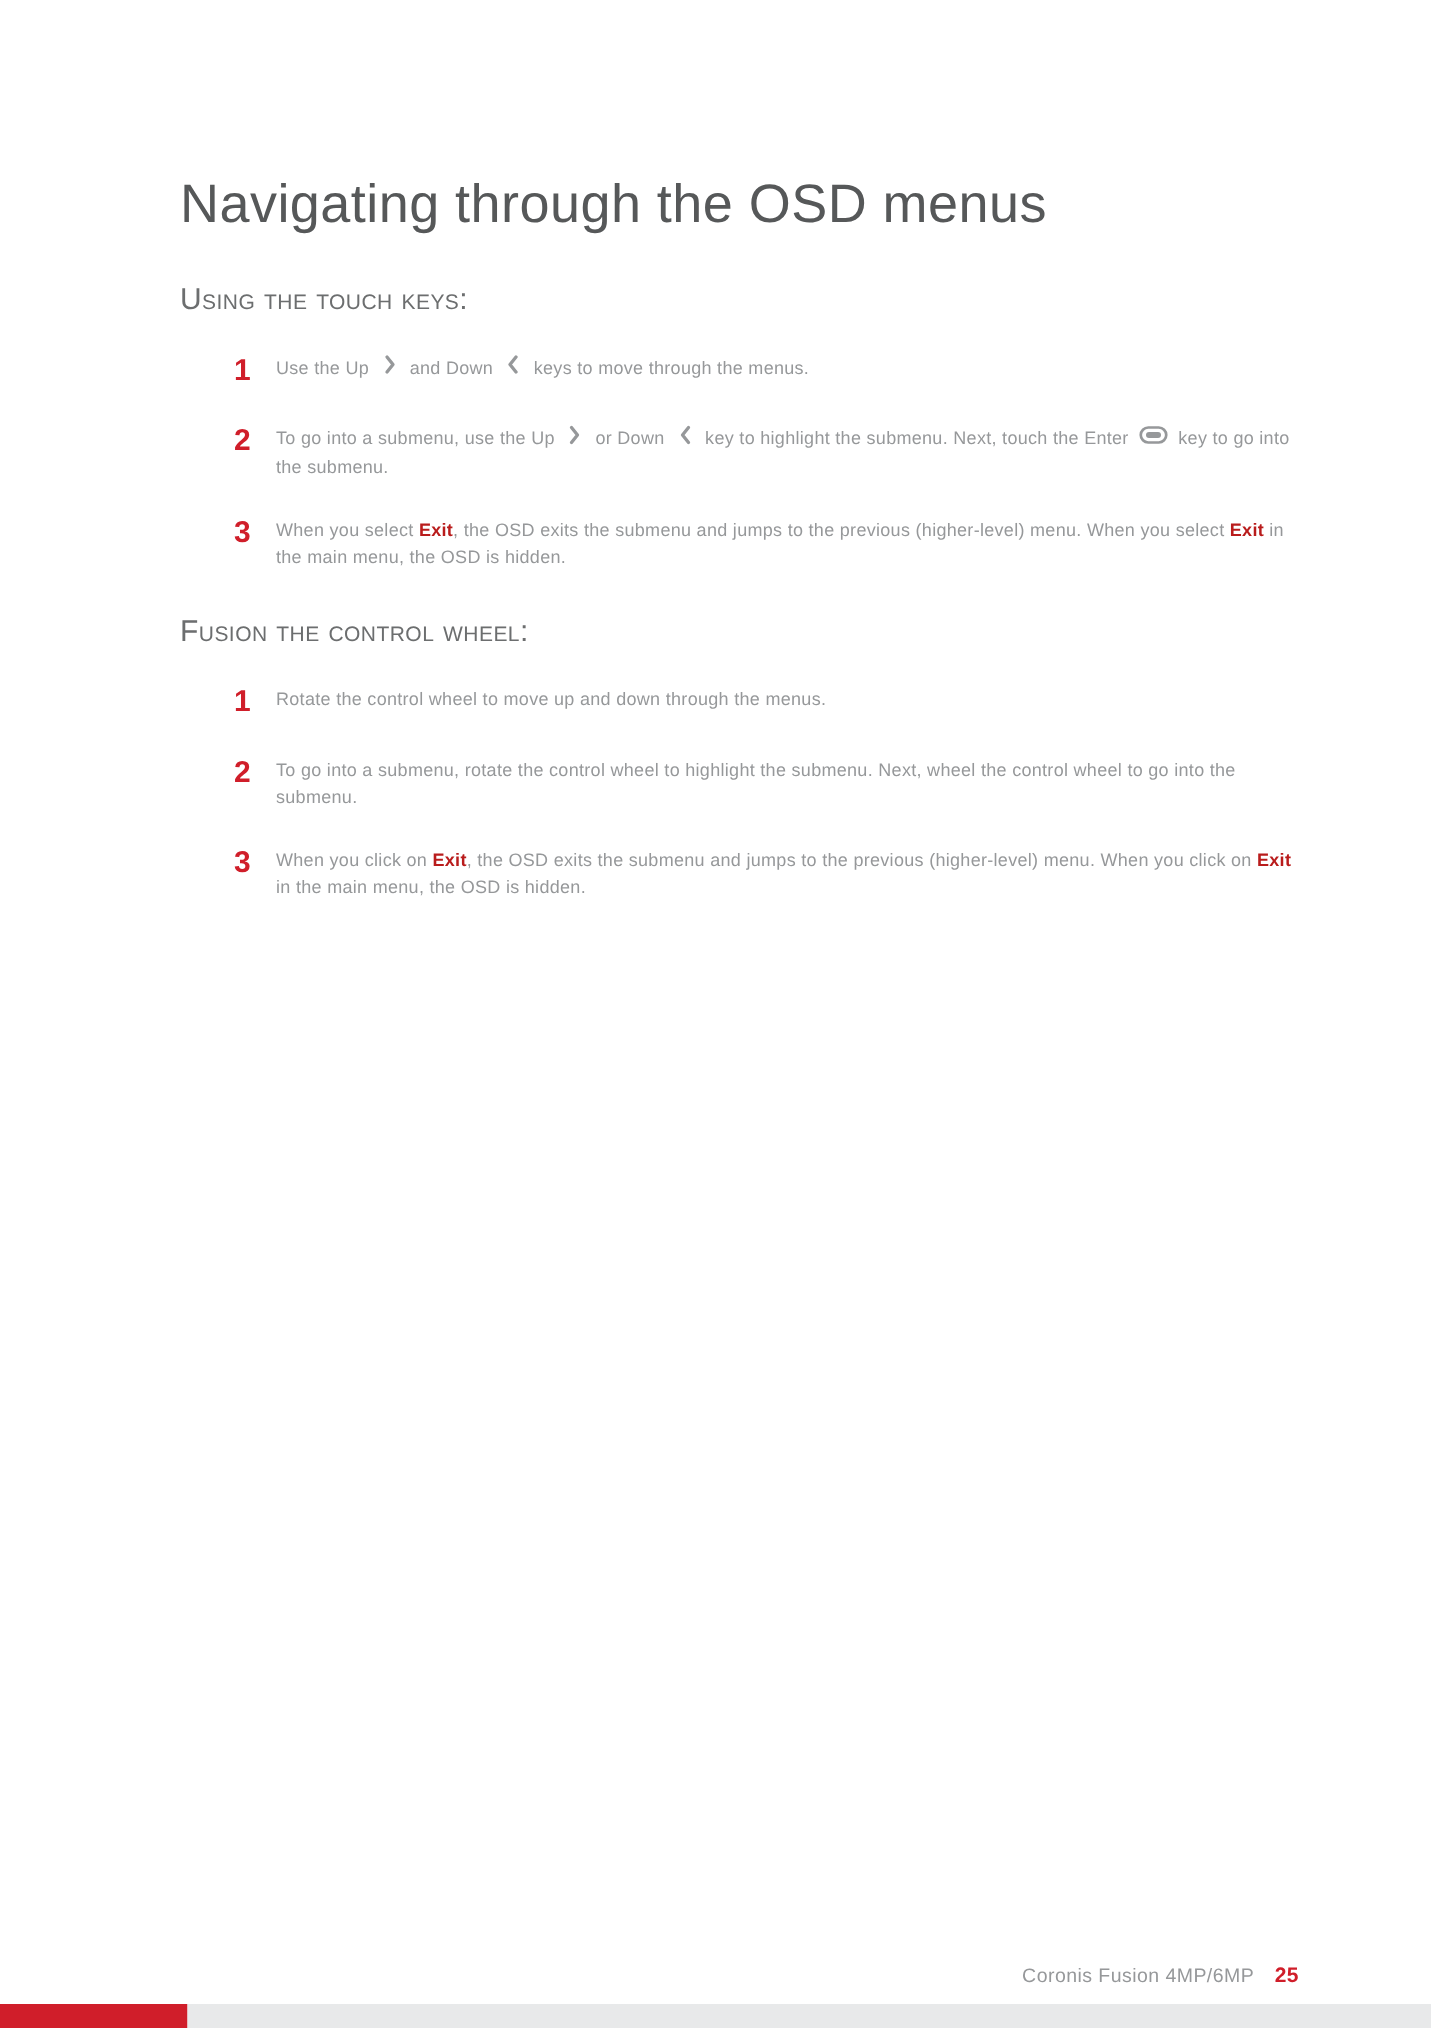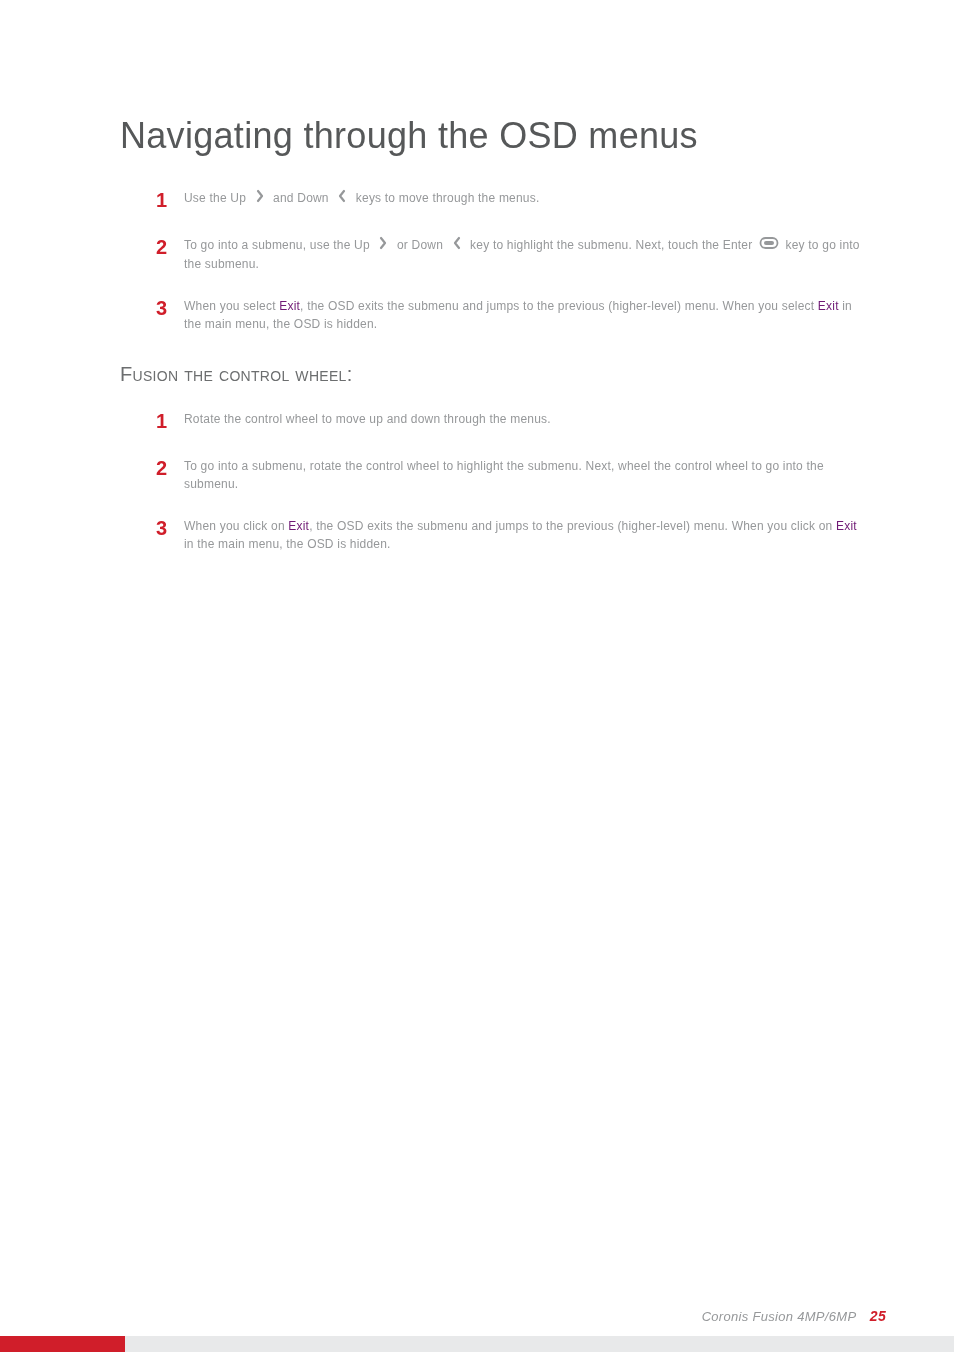--- a/index.html
+++ b/index.html
@@ -54,22 +54,22 @@
     
     .item-text {
       font-size: 12px;
       font-weight: 300;
       color: #96989a;
       line-height: 1.5;
       letter-spacing: 0.2px;
     }
     
     .item-text strong {
-      font-weight: 400;
-      color: #701a75;
+      font-weight: 700;
+      color: #b91c1c;
     }
     
     .icon-inline {
       display: inline-block;
       vertical-align: middle;
       margin: 0 3px;
     }
     
     .footer {
       position: absolute;
@@ -93,41 +93,41 @@
       bottom: 0;
       left: 125px;
       right: 0;
       height: 16px;
       background: #e8e9ea;
     }
     
     .footer-text {
       position: absolute;
       bottom: 28px;
-      right: 68px;
+      right: 88px;
       font-size: 13px;
       color: #96989a;
       letter-spacing: 0.3px;
-      font-style: italic;
     }
     
     .page-number {
       font-weight: 700;
       color: #d01e2a;
       margin-left: 10px;
       font-size: 14px;
     }
   </style>
 </head>
 <body>
 
 <div class="content">
   <h1 class="page-title">Navigating through the OSD menus</h1>
 
   <div id="sections-container">
+  <h2 class="section-heading">Using the touch keys:</h2>
       <div class="list-item">
         <div class="item-number">1</div>
         <div class="item-text">Use the Up <span class="icon-inline"><svg width="14" height="14" viewBox="0 0 14 14">
               <path d="M 5 2 L 9 7 L 5 12" stroke="#96989a" stroke-width="2.2" fill="none" stroke-linecap="round" stroke-linejoin="round"></path>
             </svg></span> and Down <span class="icon-inline"><svg width="14" height="14" viewBox="0 0 14 14">
               <path d="M 9 2 L 5 7 L 9 12" stroke="#96989a" stroke-width="2.2" fill="none" stroke-linecap="round" stroke-linejoin="round"></path>
             </svg></span> keys to move through the menus.</div>
       </div>
       <div class="list-item">
         <div class="item-number">2</div>

